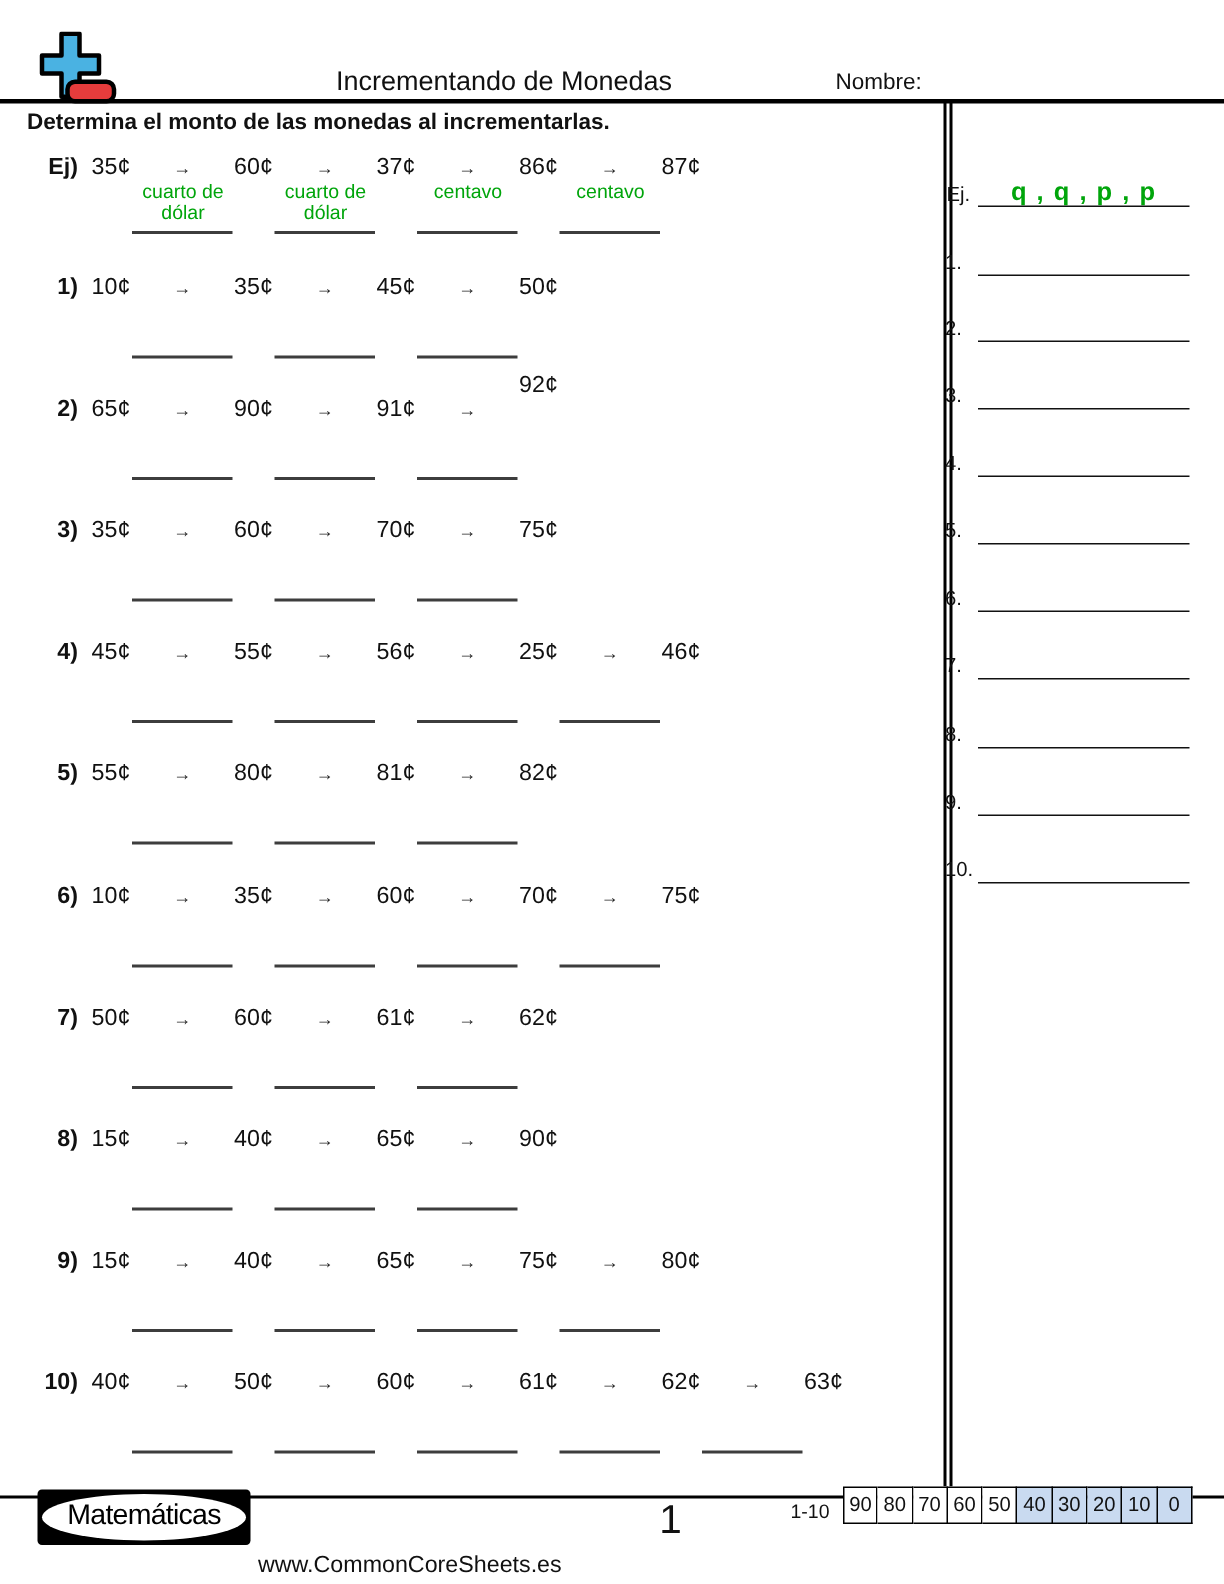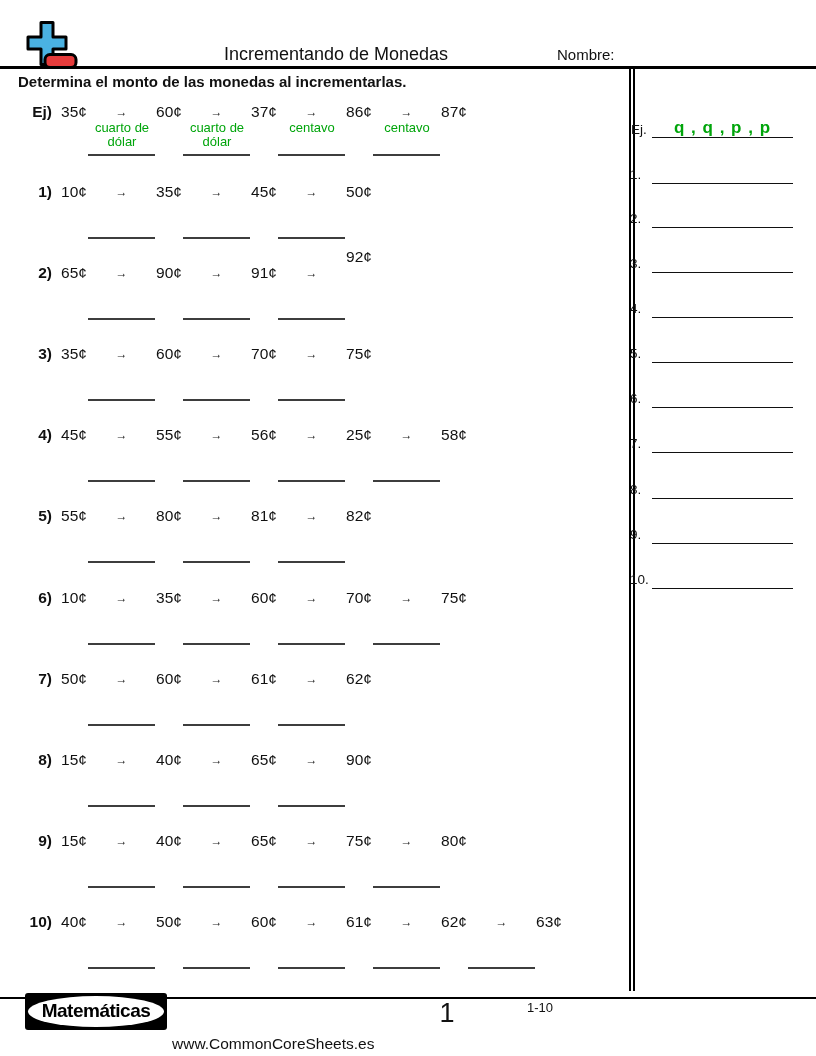--- a/index.html
+++ b/index.html
@@ -24,21 +24,21 @@
   .blank { height:0; border-bottom:2px solid #3d3d3d; }
   .ex-ans { font-size:13px; line-height:14px; text-align:center; }
   .ans-label { font-size:13.5px; }
   .ans-line { height:0; border-bottom:1.5px solid #111; }
   .ex-green { font-size:17px; font-weight:bold; text-align:center; letter-spacing:1px; }
   .footer-rule { height:2px; background:#000; }
   .brand-box { background:#000; border-radius:3px; }
   .brand-oval { position:absolute; left:3px; right:3px; top:3px; bottom:3px;
     background:#fff; border-radius:50% / 50%; }
   .brand-text { position:absolute; left:0; right:0; top:50%; transform:translateY(-54%);
-    text-align:center; font-weight:bold; font-size:19px; letter-spacing:-0.5px; color:#000; }
+    text-align:center; font-weight:normal; font-size:19px; letter-spacing:-0.5px; color:#000; }
   .website { font-size:15.5px;margin-top:24px; }
   .page-num { font-size:27px; text-align:center; }
   .score-label { font-size:13px; }
   .score-table { display:flex; }
   .score-cell { width:23.3px; height:25px; border:1.5px solid #000; border-left:none;
     font-size:13.5px; text-align:center; line-height:22px; background:#fff; }
   .score-cell:first-child { border-left:1.5px solid #000; }
 </style>
 </head>
 <body>
@@ -116,21 +116,21 @@
       <div class="abs blank" style="left: 88px; top: 480px; width: 67px;"></div>
       <div class="abs val" style="left: 121.5px; top: 426px; width: 95px;">55¢</div>
       <div class="abs arr" style="left: 169px; top: 428px; width: 95px;">→</div>
       <div class="abs blank" style="left: 183px; top: 480px; width: 67px;"></div>
       <div class="abs val" style="left: 216.5px; top: 426px; width: 95px;">56¢</div>
       <div class="abs arr" style="left: 264px; top: 428px; width: 95px;">→</div>
       <div class="abs blank" style="left: 278px; top: 480px; width: 67px;"></div>
       <div class="abs val" style="left: 311.5px; top: 426px; width: 95px;">25¢</div>
       <div class="abs arr" style="left: 359px; top: 428px; width: 95px;">→</div>
       <div class="abs blank" style="left: 373px; top: 480px; width: 67px;"></div>
-      <div class="abs val" style="left: 406.5px; top: 426px; width: 95px;">58¢</div>
+      <div class="abs val" style="left: 406.5px; top: 426px; width: 95px;">46¢</div>
       <div class="abs prob-label" style="left: 0px; top: 507px; width: 52px;">5)</div>
       <div class="abs val" style="left: 26.5px; top: 507px; width: 95px;">55¢</div>
       <div class="abs arr" style="left: 74px; top: 509px; width: 95px;">→</div>
       <div class="abs blank" style="left: 88px; top: 561px; width: 67px;"></div>
       <div class="abs val" style="left: 121.5px; top: 507px; width: 95px;">80¢</div>
       <div class="abs arr" style="left: 169px; top: 509px; width: 95px;">→</div>
       <div class="abs blank" style="left: 183px; top: 561px; width: 67px;"></div>
       <div class="abs val" style="left: 216.5px; top: 507px; width: 95px;">81¢</div>
       <div class="abs arr" style="left: 264px; top: 509px; width: 95px;">→</div>
       <div class="abs blank" style="left: 278px; top: 561px; width: 67px;"></div>
@@ -233,14 +233,26 @@
     <div class="brand-oval"></div>
     <div class="brand-text">Matemáticas</div>
   </div>
 
   <div class="abs website" style="left:172px; top:1011px;">www.CommonCoreSheets.es</div>
 
   <div class="abs page-num" style="left:427px; top:998px; width:40px;">1</div>
 
   <div class="abs score-label" style="left:527px; top:1000px;">1-10</div>
 
+  <div class="abs score-table" id="score-table" style="left:562px; top:991px;">
+      <div class="score-cell">90</div>
+      <div class="score-cell">80</div>
+      <div class="score-cell">70</div>
+      <div class="score-cell">60</div>
+      <div class="score-cell">50</div>
+      <div class="score-cell" style="background: rgb(201, 218, 240);">40</div>
+      <div class="score-cell" style="background: rgb(201, 218, 240);">30</div>
+      <div class="score-cell" style="background: rgb(201, 218, 240);">20</div>
+      <div class="score-cell" style="background: rgb(201, 218, 240);">10</div>
+      <div class="score-cell" style="background: rgb(201, 218, 240);">0</div>
+    </div>
 
 </div>
 
 </body></html>

